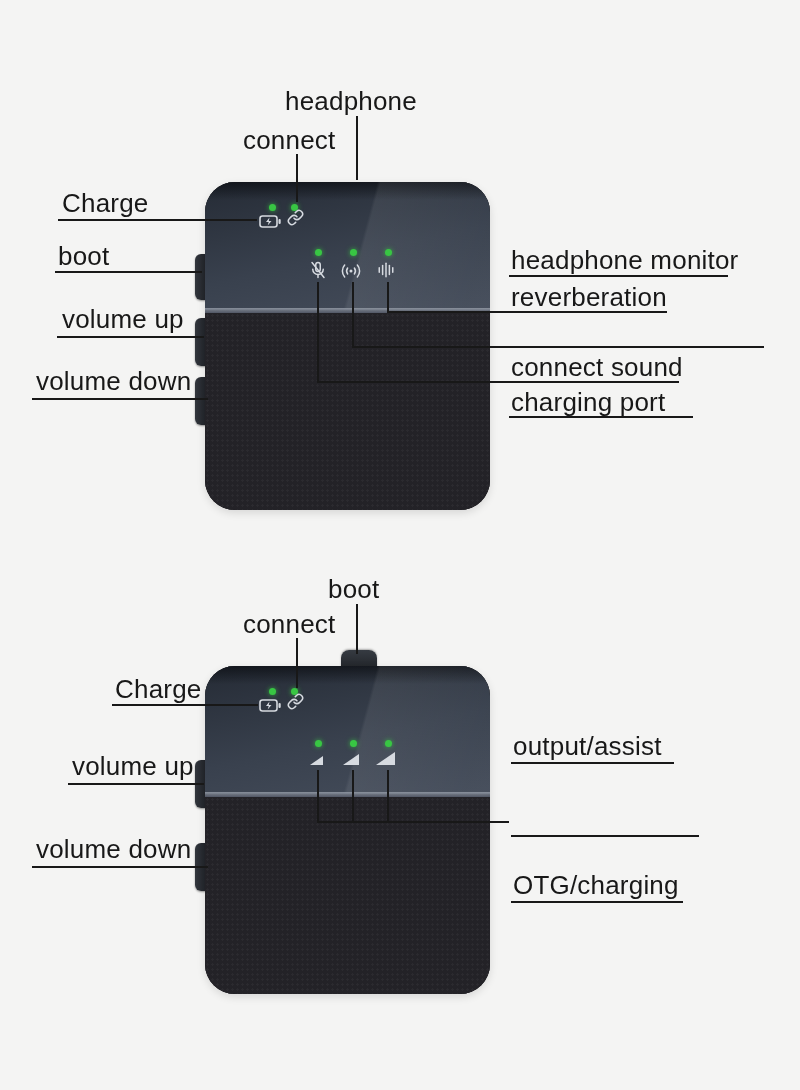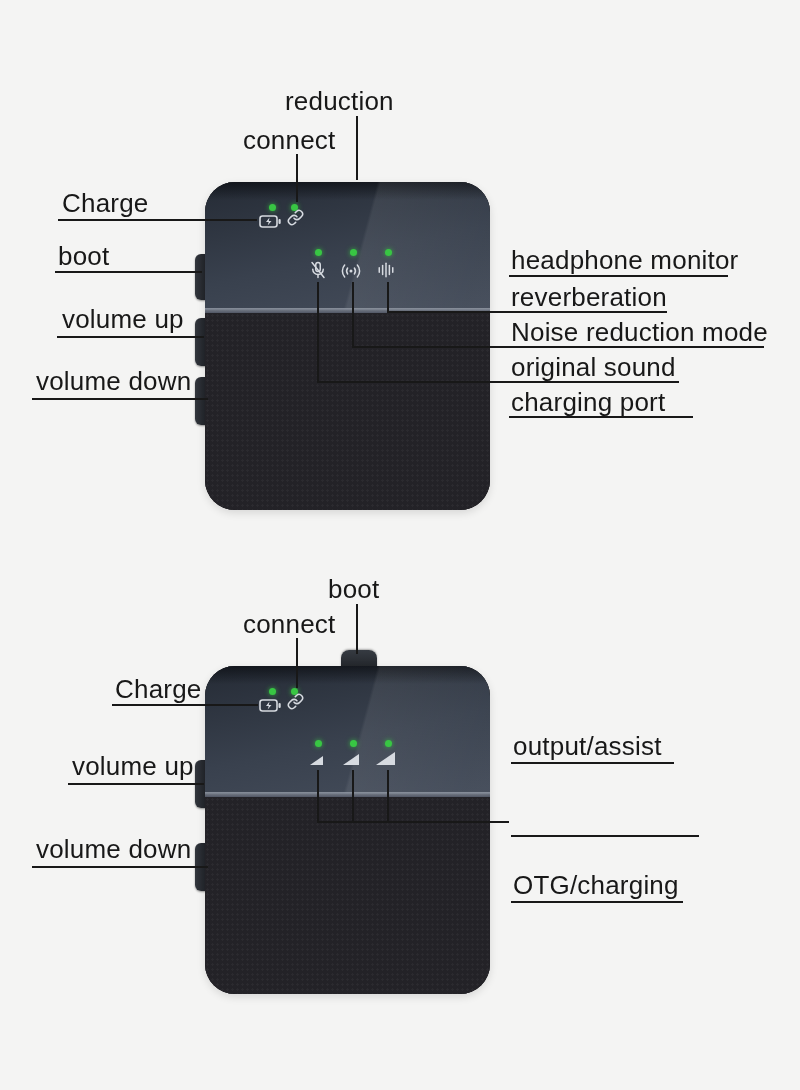--- a/index.html
+++ b/index.html
@@ -88,30 +88,29 @@
       <svg width="18" height="18" viewBox="0 0 24 24" stroke="#d6dae0" stroke-width="2" stroke-linecap="round">
         <line x1="3" y1="9" x2="3" y2="15"></line>
         <line x1="7.5" y1="6" x2="7.5" y2="18"></line>
         <line x1="12" y1="3" x2="12" y2="21"></line>
         <line x1="16.5" y1="6" x2="16.5" y2="18"></line>
         <line x1="21" y1="9" x2="21" y2="15"></line>
       </svg>
     </span>
   </div>
 
-  <div class="lbl" style="left:285px;top:86px;">reduction</div>
+  <div class="lbl" style="left:285px;top:86px;">headphone</div>
   <div class="lbl" style="left:243px;top:125px;">connect</div>
   <div class="lbl" style="left:62px;top:188px;">Charge</div>
   <div class="lbl" style="left:58px;top:241px;">boot</div>
   <div class="lbl" style="left:62px;top:304px;">volume up</div>
   <div class="lbl" style="left:36px;top:366px;">volume down</div>
   <div class="lbl" style="left:511px;top:245px;">headphone monitor</div>
   <div class="lbl" style="left:511px;top:282px;">reverberation</div>
-  <div class="lbl" style="left:511px;top:317px;">Noise reduction mode</div>
-  <div class="lbl" style="left:511px;top:352px;">original sound</div>
+  <div class="lbl" style="left:511px;top:352px;">connect sound</div>
   <div class="lbl" style="left:511px;top:387px;">charging port</div>
 
   <div class="ln vln" style="left:356px;top:116px;height:64px;"></div>
   <div class="ln vln" style="left:296px;top:154px;height:48px;"></div>
   <div class="ln hln" style="left:58px;top:219px;width:199px;"></div>
   <div class="ln hln" style="left:55px;top:271px;width:147px;"></div>
   <div class="ln hln" style="left:57px;top:336px;width:147px;"></div>
   <div class="ln hln" style="left:32px;top:398px;width:176px;"></div>
 
   <div class="ln hln" style="left:509px;top:275px;width:219px;"></div>

